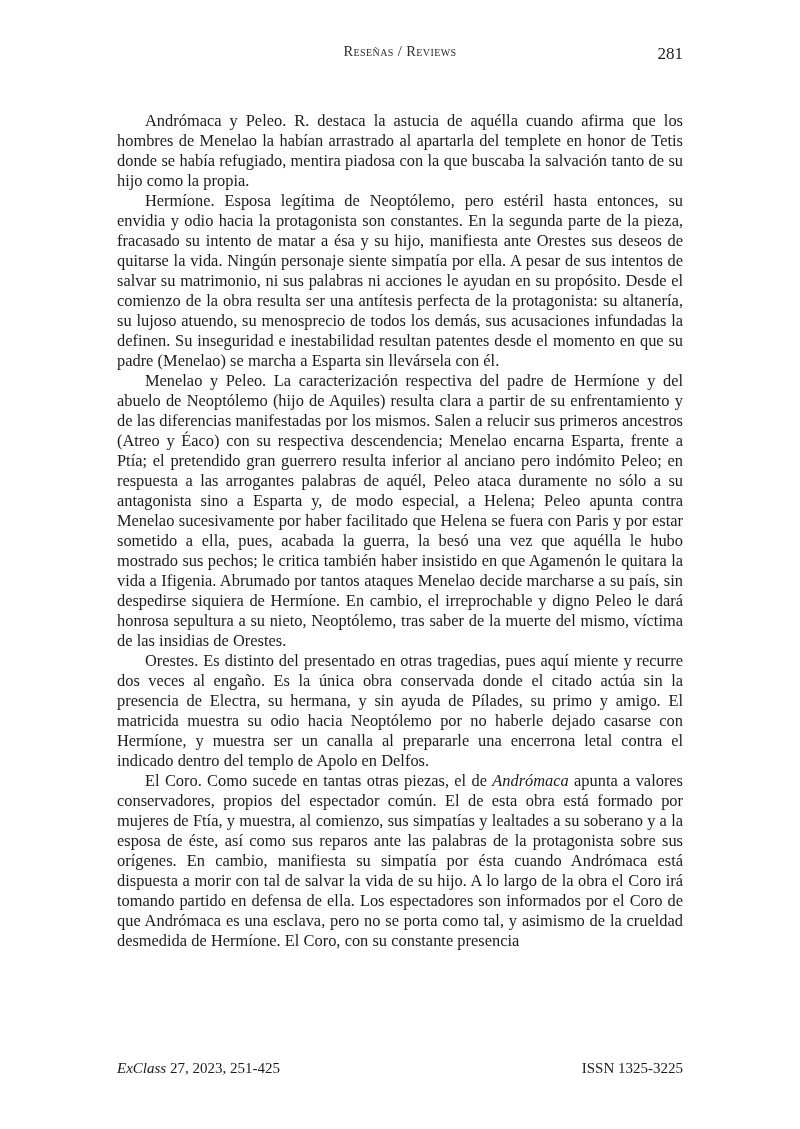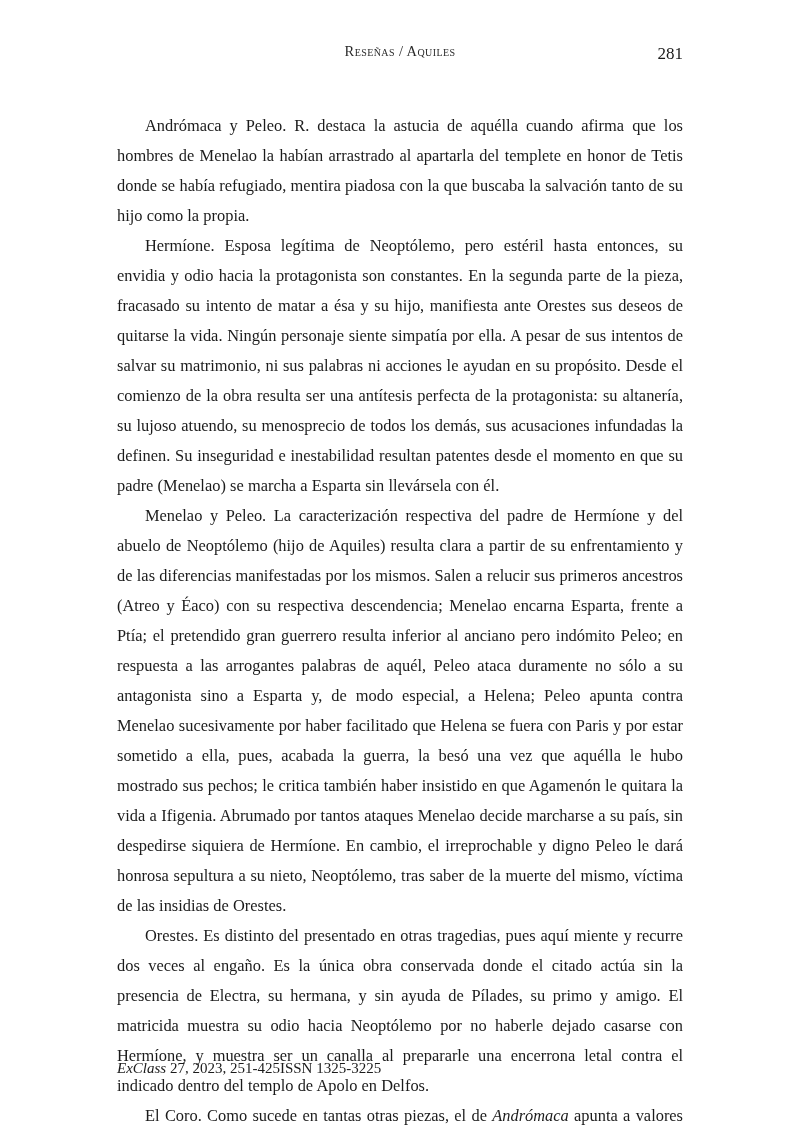--- a/index.html
+++ b/index.html
@@ -53,60 +53,60 @@
   
   .textblock {
     position: absolute;
     left: 117px;
     top: 111px;
     width: 566px;
   }
   .para {
     margin: 0;
     font-size: 16.4px;
-    line-height: 30px;
+    line-height: 20px;
     text-align: justify;
     text-indent: 28px;
     hyphens: none;
     word-spacing: 0.1px;
   }
   .para em,
   .italic {
     font-style: italic;
   }
 
   
   .footer {
     position: absolute;
     left: 117px;
     top: 1060px;
     width: 566px;
     display: flex;
-    justify-content: flex-start;
+    justify-content: space-between;
     align-items: baseline;
     font-size: 15px;
     color: #1b1b1b;
   }
   .footer-left {
     white-space: nowrap;
   }
   .footer-journal {
     font-style: italic;
   }
   .footer-right {
     white-space: nowrap;
   }
 </style>
 </head>
 <body>
 
 <div class="page">
 
   <div class="running-head">
-    <span class="running-head-title">Reseñas / Aquiles</span>
+    <span class="running-head-title">Reseñas / Reviews</span>
     <span class="folio">281</span>
   </div>
 
   <div class="textblock" id="textblock">
       <p class="para">Andrómaca y Peleo. R. destaca la astucia de aquélla cuando afirma que los hombres de Menelao la habían arrastrado al apartarla del templete en honor de Tetis donde se había refugiado, mentira piadosa con la que buscaba la salvación tanto de su hijo como la propia.</p>
       <p class="para">Hermíone. Esposa legítima de Neoptólemo, pero estéril hasta entonces, su envidia y odio hacia la protagonista son constantes. En la segunda parte de la pieza, fracasado su intento de matar a ésa y su hijo, manifiesta ante Orestes sus deseos de quitarse la vida. Ningún personaje siente simpatía por ella. A pesar de sus intentos de salvar su matrimonio, ni sus palabras ni acciones le ayudan en su propósito. Desde el comienzo de la obra resulta ser una antítesis perfecta de la protagonista: su altanería, su lujoso atuendo, su menosprecio de todos los demás, sus acusaciones infundadas la definen. Su inseguridad e inestabilidad resultan patentes desde el momento en que su padre (Menelao) se marcha a Esparta sin llevársela con él.</p>
       <p class="para">Menelao y Peleo. La caracterización respectiva del padre de Hermíone y del abuelo de Neoptólemo (hijo de Aquiles) resulta clara a partir de su enfrentamiento y de las diferencias manifestadas por los mismos. Salen a relucir sus primeros ancestros (Atreo y Éaco) con su respectiva descendencia; Menelao encarna Esparta, frente a Ptía; el pretendido gran guerrero resulta inferior al anciano pero indómito Peleo; en respuesta a las arrogantes palabras de aquél, Peleo ataca duramente no sólo a su antagonista sino a Esparta y, de modo especial, a Helena; Peleo apunta contra Menelao sucesivamente por haber facilitado que Helena se fuera con Paris y por estar sometido a ella, pues, acabada la guerra, la besó una vez que aquélla le hubo mostrado sus pechos; le critica también haber insistido en que Agamenón le quitara la vida a Ifigenia. Abrumado por tantos ataques Menelao decide marcharse a su país, sin despedirse siquiera de Hermíone. En cambio, el irreprochable y digno Peleo le dará honrosa sepultura a su nieto, Neoptólemo, tras saber de la muerte del mismo, víctima de las insidias de Orestes.</p>
       <p class="para">Orestes. Es distinto del presentado en otras tragedias, pues aquí miente y recurre dos veces al engaño. Es la única obra conservada donde el citado actúa sin la presencia de Electra, su hermana, y sin ayuda de Pílades, su primo y amigo. El matricida muestra su odio hacia Neoptólemo por no haberle dejado casarse con Hermíone, y muestra ser un canalla al prepararle una encerrona letal contra el indicado dentro del templo de Apolo en Delfos.</p>
       <p class="para"><span>El Coro. Como sucede en tantas otras piezas, el de </span><span class="italic">Andrómaca</span><span> apunta a valores conservadores, propios del espectador común. El de esta obra está formado por mujeres de Ftía, y muestra, al comienzo, sus simpatías y lealtades a su soberano y a la esposa de éste, así como sus reparos ante las palabras de la protagonista sobre sus orígenes. En cambio, manifiesta su simpatía por ésta cuando Andrómaca está dispuesta a morir con tal de salvar la vida de su hijo. A lo largo de la obra el Coro irá tomando partido en defensa de ella. Los espectadores son informados por el Coro de que Andrómaca es una esclava, pero no se porta como tal, y asimismo de la crueldad desmedida de Hermíone. El Coro, con su constante presencia</span></p>
     </div>

